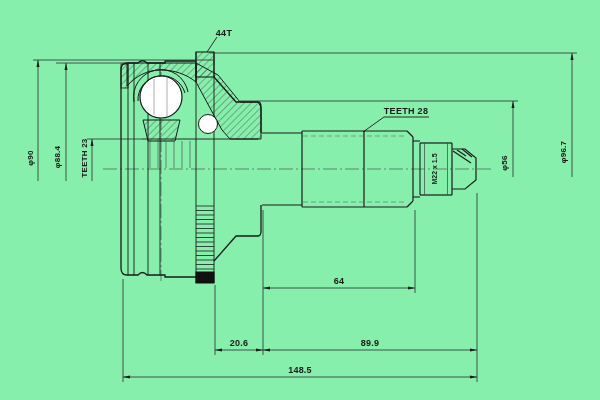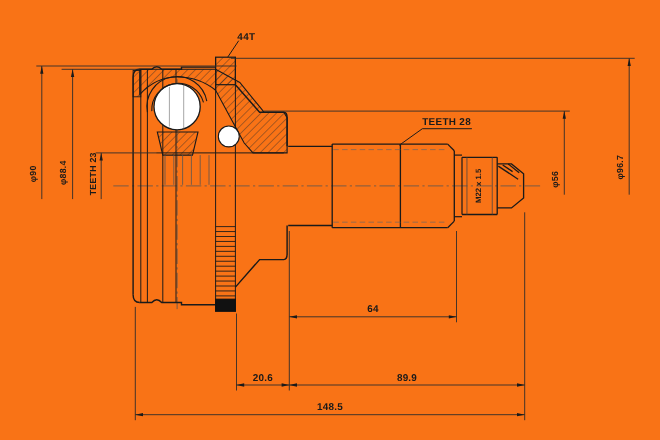--- a/index.html
+++ b/index.html
@@ -5,21 +5,21 @@
   html, body {
     margin: 0;
     padding: 0;
     background: #ffffff;
     font-family: "Liberation Sans", sans-serif;
   }
   .canvas {
     position: relative;
     width: 600px;
     height: 400px;
-    background: #f97316;
+    background: #86efac;
     overflow: hidden;
   }
   svg { display: block; }
   text {
     font-family: "Liberation Sans", "DejaVu Sans", sans-serif;
     fill: #1a1a1a;
   }
   .dimtxt { font-size: 9px; font-weight: 600; letter-spacing: 0.2px; }
   .dimtxt-sm { font-size: 8px; font-weight: 600; letter-spacing: 0.2px; }
   .boldlbl { font-size: 9px; font-weight: bold; letter-spacing: 0.3px; }

